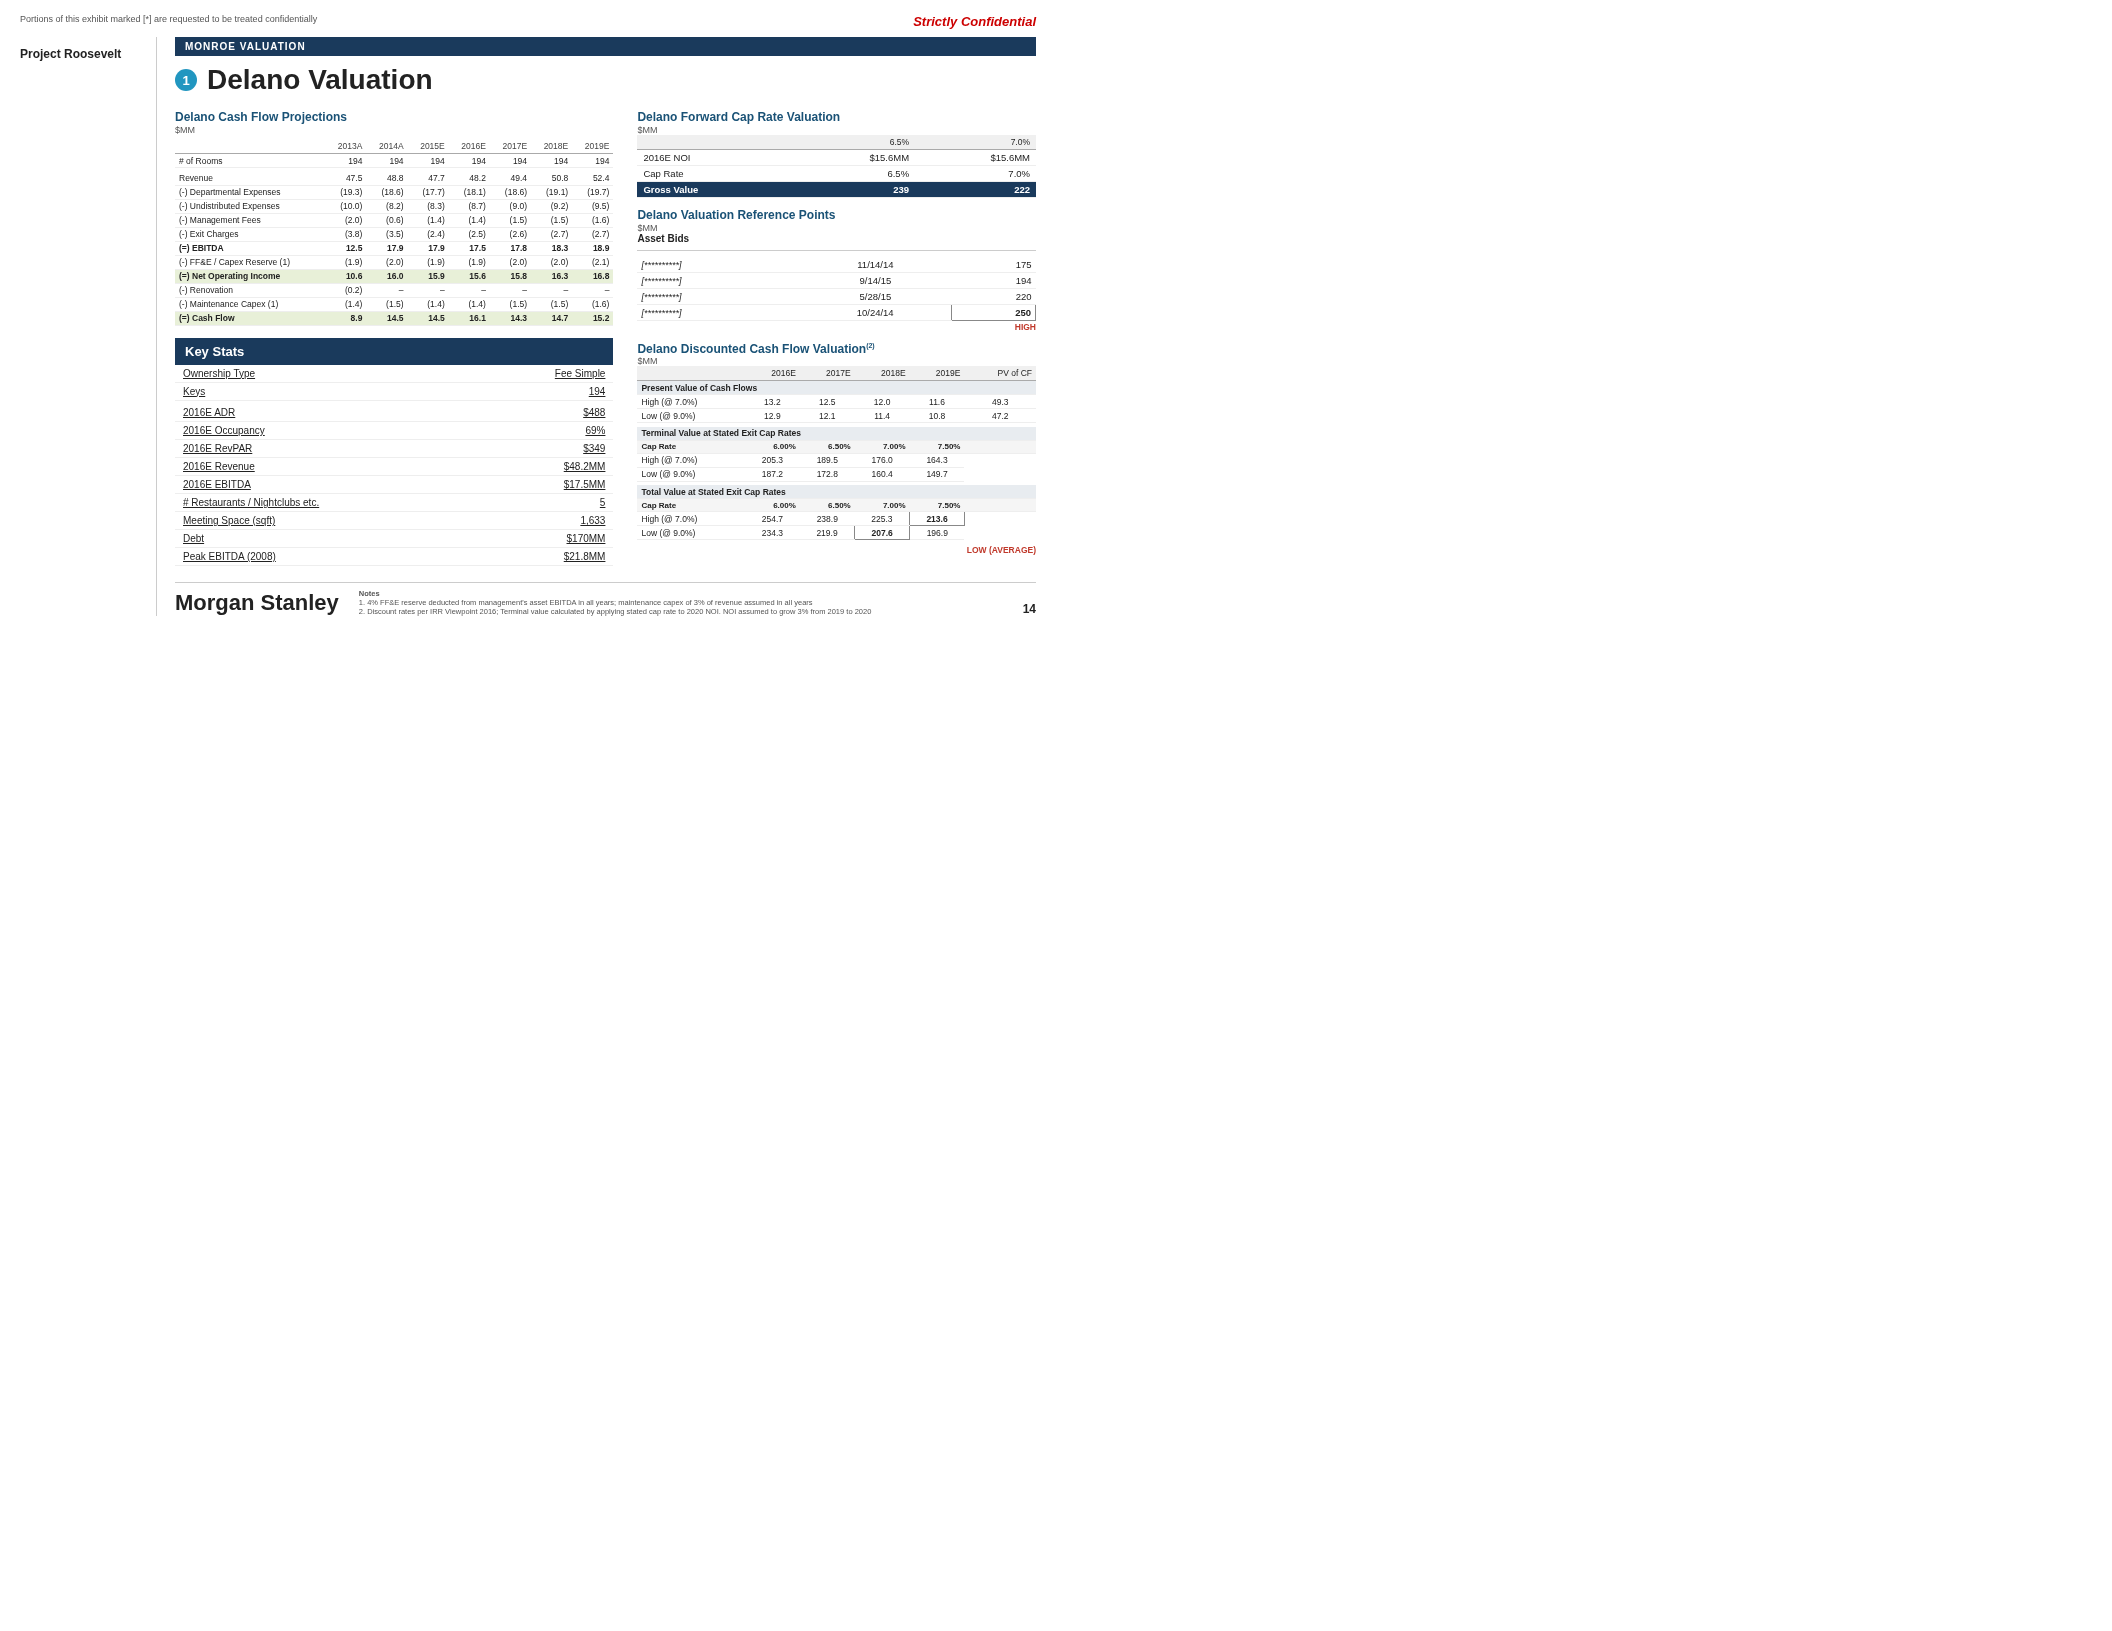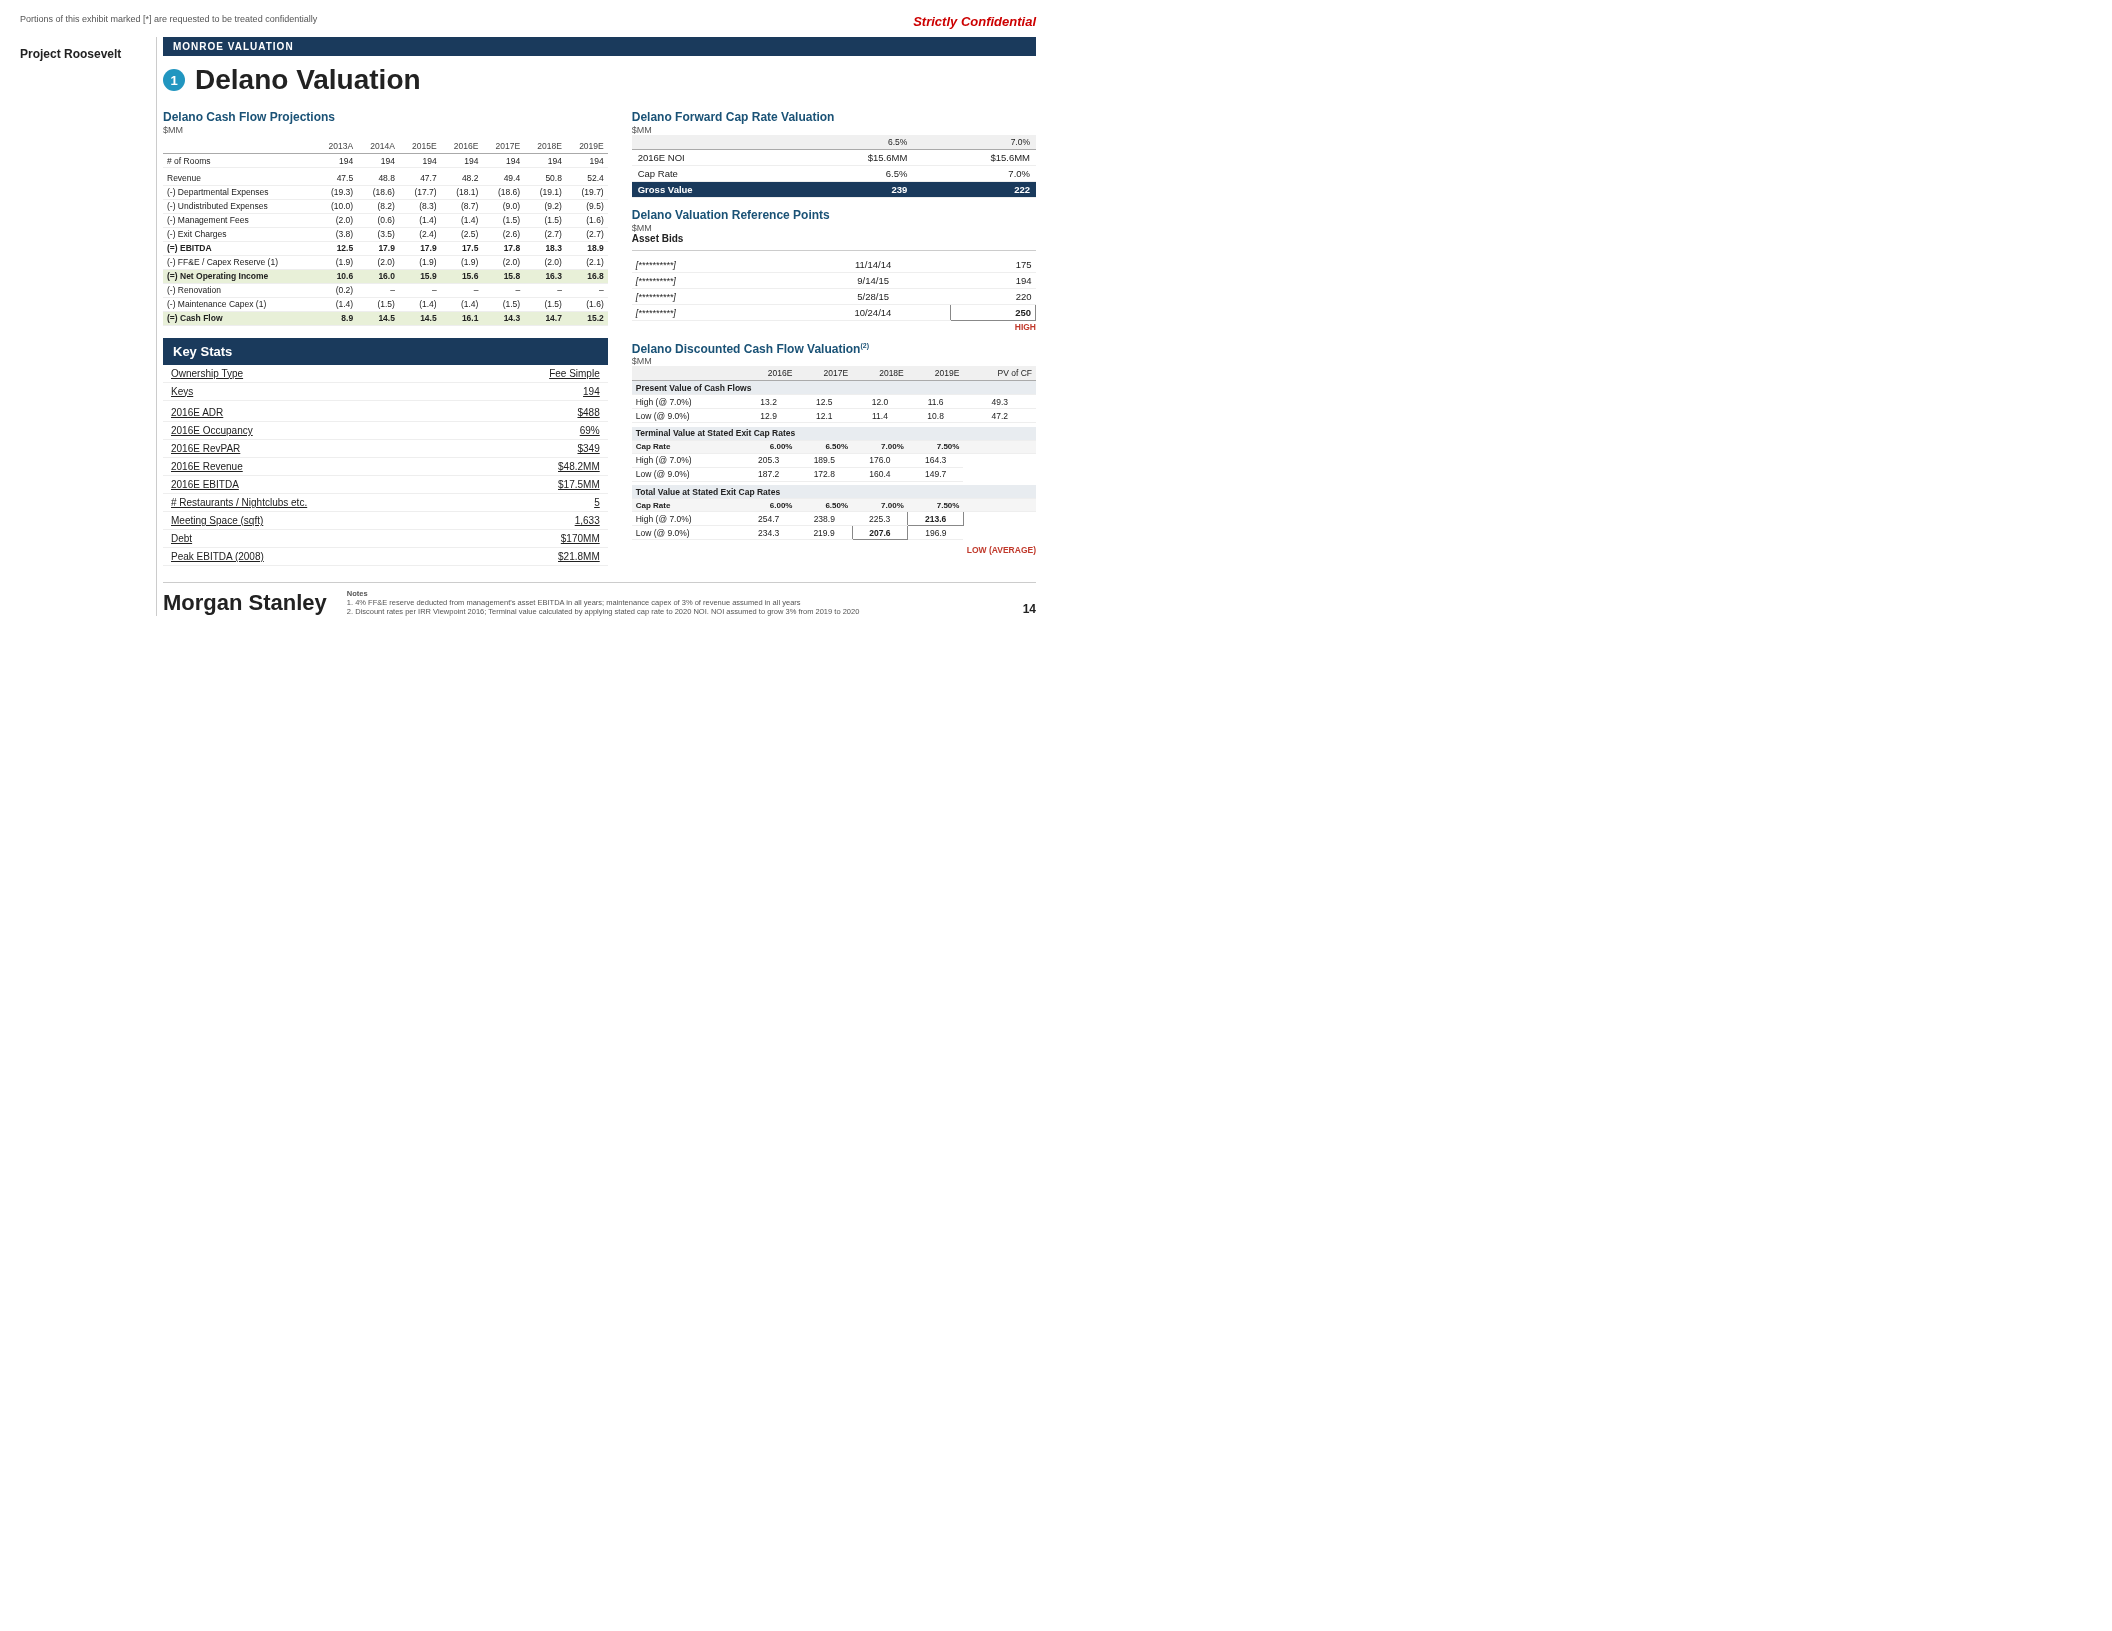--- a/index.html
+++ b/index.html
@@ -46,21 +46,21 @@
       padding-right: 10px;
     }
     .project-title {
       font-weight: bold;
       font-size: 12px;
       margin-bottom: 4px;
     }
     .content-area {
       flex: 1;
       border-left: 1px solid #ccc;
-      padding-left: 6px;
+      padding-left: 18px;
     }
     .monroe-header {
       background: #1a3a5c;
       color: #fff;
       font-weight: bold;
       font-size: 10px;
       padding: 4px 10px;
       letter-spacing: 1px;
       margin-bottom: 8px;
     }

